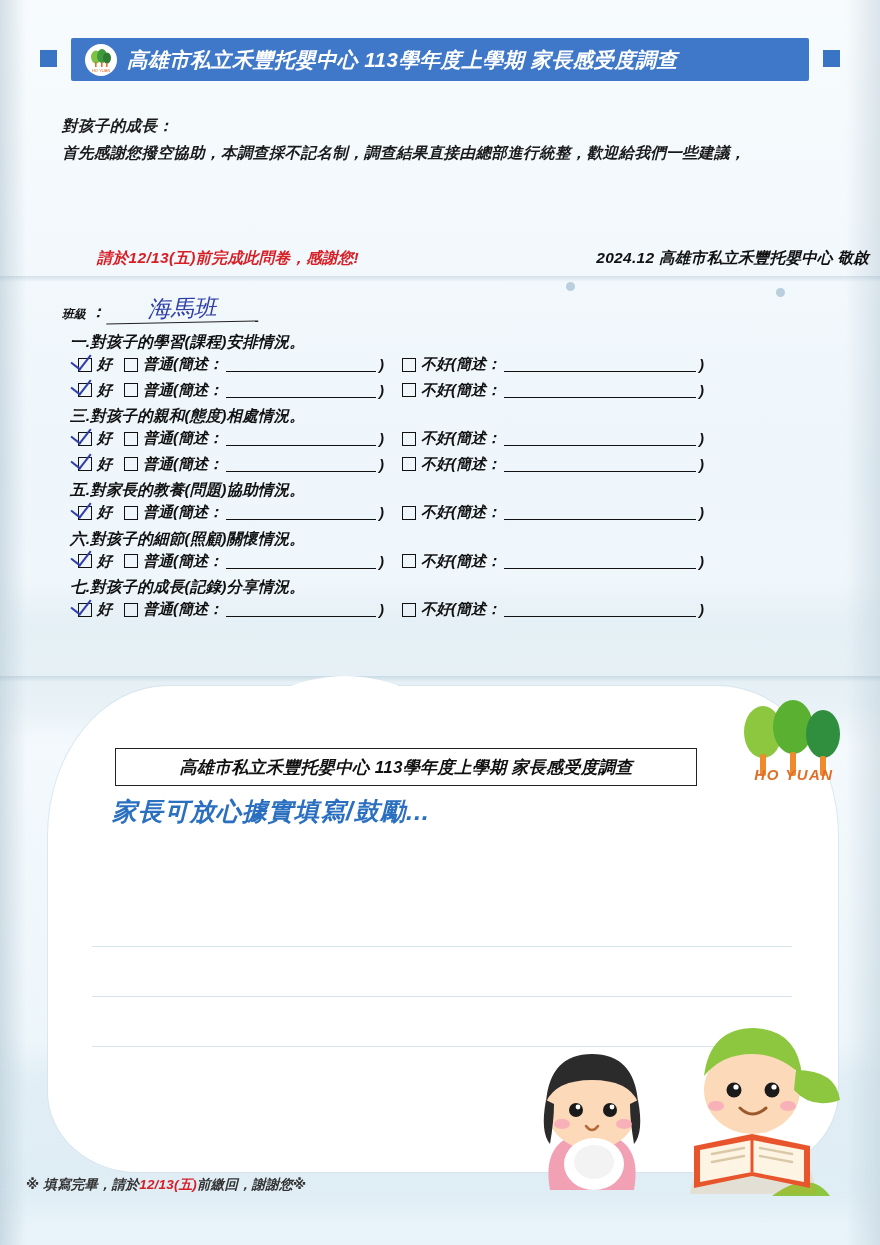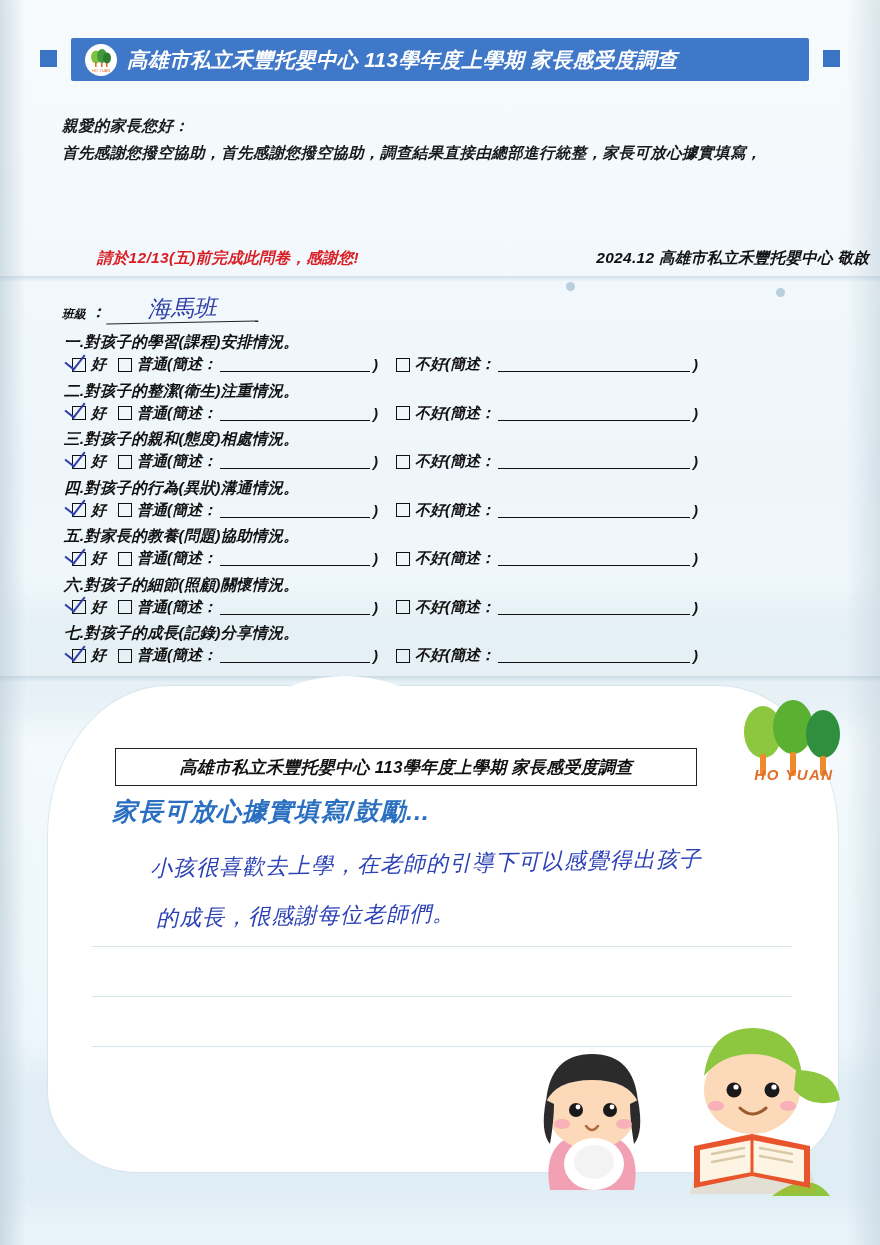--- a/index.html
+++ b/index.html
@@ -168,21 +168,21 @@
     font-family: "DejaVu Serif", serif;
     font-size: 23px;
     line-height: 24px;
     padding-bottom: 2px;
     transform: rotate(-1.2deg);
   }
 
   
   .questions {
     position: absolute;
-    left: 64px;
+    left: 70px;
     top: 332px;
     width: 772px;
   }
   .q-block { margin-bottom: 6.5px; }
   .q-title {
     font-size: 15.5px;
     font-weight: bold;
     color: #111;
     letter-spacing: 0.2px;
     line-height: 20px;
@@ -352,22 +352,22 @@
           <rect x="14" y="16" width="1.6" height="5" fill="#e06f2a"></rect>
           <rect x="19" y="17" width="1.6" height="4" fill="#e06f2a"></rect>
           <text x="14" y="26" font-size="4" text-anchor="middle" fill="#e06f2a" font-family="Liberation Sans, sans-serif">HO YUAN</text>
         </svg>
       </div>
       <div class="header-title">高雄市私立禾豐托嬰中心 113學年度上學期 家長感受度調查</div>
     </div>
   </div>
 
   <div class="intro">
-    <div>親愛的家長您好：</div>
-    <div>首先感謝您撥空協助，首先感謝您撥空協助，調查結果直接由總部進行統整，家長可放心據實填寫，</div>
+    <div>對孩子的成長：</div>
+    <div>首先感謝您撥空協助，本調查採不記名制，調查結果直接由總部進行統整，歡迎給我們一些建議，</div>
   </div>
 
   <div class="deadline-row">
     <div class="deadline">請於12/13(五)前完成此問卷，感謝您!</div>
     <div class="signoff">2024.12 高雄市私立禾豐托嬰中心 敬啟</div>
   </div>
 
   <div class="dot" style="left:566px;top:282px;"></div>
   <div class="dot" style="left:776px;top:288px;"></div>
 
@@ -395,21 +395,20 @@
         <span class="opt-note" style="margin-left:18px;">
           <span class="chk"></span>
           <span>不好(簡述：</span>
           <span class="line-fill line-b"></span>
           <span class="paren">)</span>
         </span>
       </div>
     </div>
 
     <div class="q-block">
-      <div class="q-title">二.對孩子的整潔(衛生)注重情況。</div>
       <div class="q-options">
         <span class="opt">
           <span class="chk checked"></span>
           <span>好</span>
         </span>
         <span class="opt-note">
           <span class="chk"></span>
           <span>普通(簡述：</span>
           <span class="line-fill line-a"></span>
           <span class="paren">)</span>
@@ -439,21 +438,20 @@
         <span class="opt-note" style="margin-left:18px;">
           <span class="chk"></span>
           <span>不好(簡述：</span>
           <span class="line-fill line-b"></span>
           <span class="paren">)</span>
         </span>
       </div>
     </div>
 
     <div class="q-block">
-      <div class="q-title">四.對孩子的行為(異狀)溝通情況。</div>
       <div class="q-options">
         <span class="opt">
           <span class="chk checked"></span>
           <span>好</span>
         </span>
         <span class="opt-note">
           <span class="chk"></span>
           <span>普通(簡述：</span>
           <span class="line-fill line-a"></span>
           <span class="paren">)</span>
@@ -537,24 +535,20 @@
 
   <div class="cloud"></div>
   <div class="cloud-lobe" style="left:66px;top:700px;width:190px;height:150px;"></div>
   <div class="cloud-lobe" style="left:230px;top:676px;width:230px;height:170px;"></div>
   <div class="cloud-lobe" style="left:430px;top:688px;width:230px;height:160px;"></div>
   <div class="cloud-lobe" style="left:620px;top:704px;width:210px;height:150px;"></div>
 
   <div class="sub-banner">高雄市私立禾豐托嬰中心 113學年度上學期 家長感受度調查</div>
   <div class="invite">家長可放心據實填寫/鼓勵...</div>
 
-  <div class="handwriting">
-    <div class="hw-line-1">小孩很喜歡去上學，在老師的引導下可以感覺得出孩子</div>
-    <div class="hw-line-2">的成長，很感謝每位老師們。</div>
-  </div>
 
   <div class="rule" style="top:946px;"></div>
   <div class="rule" style="top:996px;"></div>
   <div class="rule" style="top:1046px;"></div>
 
   <div class="tree-logo">
     <svg width="118" height="92" viewBox="0 0 118 92" aria-hidden="true">
       <ellipse cx="28" cy="32" rx="19" ry="26" fill="#8dc63f"></ellipse>
       <ellipse cx="58" cy="27" rx="20" ry="27" fill="#5ab031"></ellipse>
       <ellipse cx="88" cy="34" rx="17" ry="24" fill="#2f8f3f"></ellipse>
@@ -598,14 +592,17 @@
       <ellipse cx="56" cy="88" rx="8" ry="5" fill="#f7a8b8" opacity="0.85"></ellipse>
       <ellipse cx="128" cy="88" rx="8" ry="5" fill="#f7a8b8" opacity="0.85"></ellipse>
       <path d="M80 90 Q92 102 106 90" stroke="#9c5a2c" stroke-width="3" fill="none" stroke-linecap="round"></path>
       <path d="M34 128 L92 116 L150 128 L150 170 L92 158 L34 170 Z" fill="#e8552d"></path>
       <path d="M40 132 L92 122 L144 132 L144 164 L92 154 L40 164 Z" fill="#fdf4e3"></path>
       <path d="M92 122 L92 154" stroke="#e8552d" stroke-width="3"></path>
       <path d="M52 136 L84 130 M52 144 L84 138 M100 130 L132 136 M100 138 L132 144" stroke="#d9c9a8" stroke-width="2.4" stroke-linecap="round"></path>
     </svg>
   </div>
 
+  <div class="footer">
+    <span>※ 填寫完畢，請於</span><span class="red">12/13(五)</span><span>前繳回，謝謝您※</span>
+  </div>
 
 </div>
 
 </body></html>

